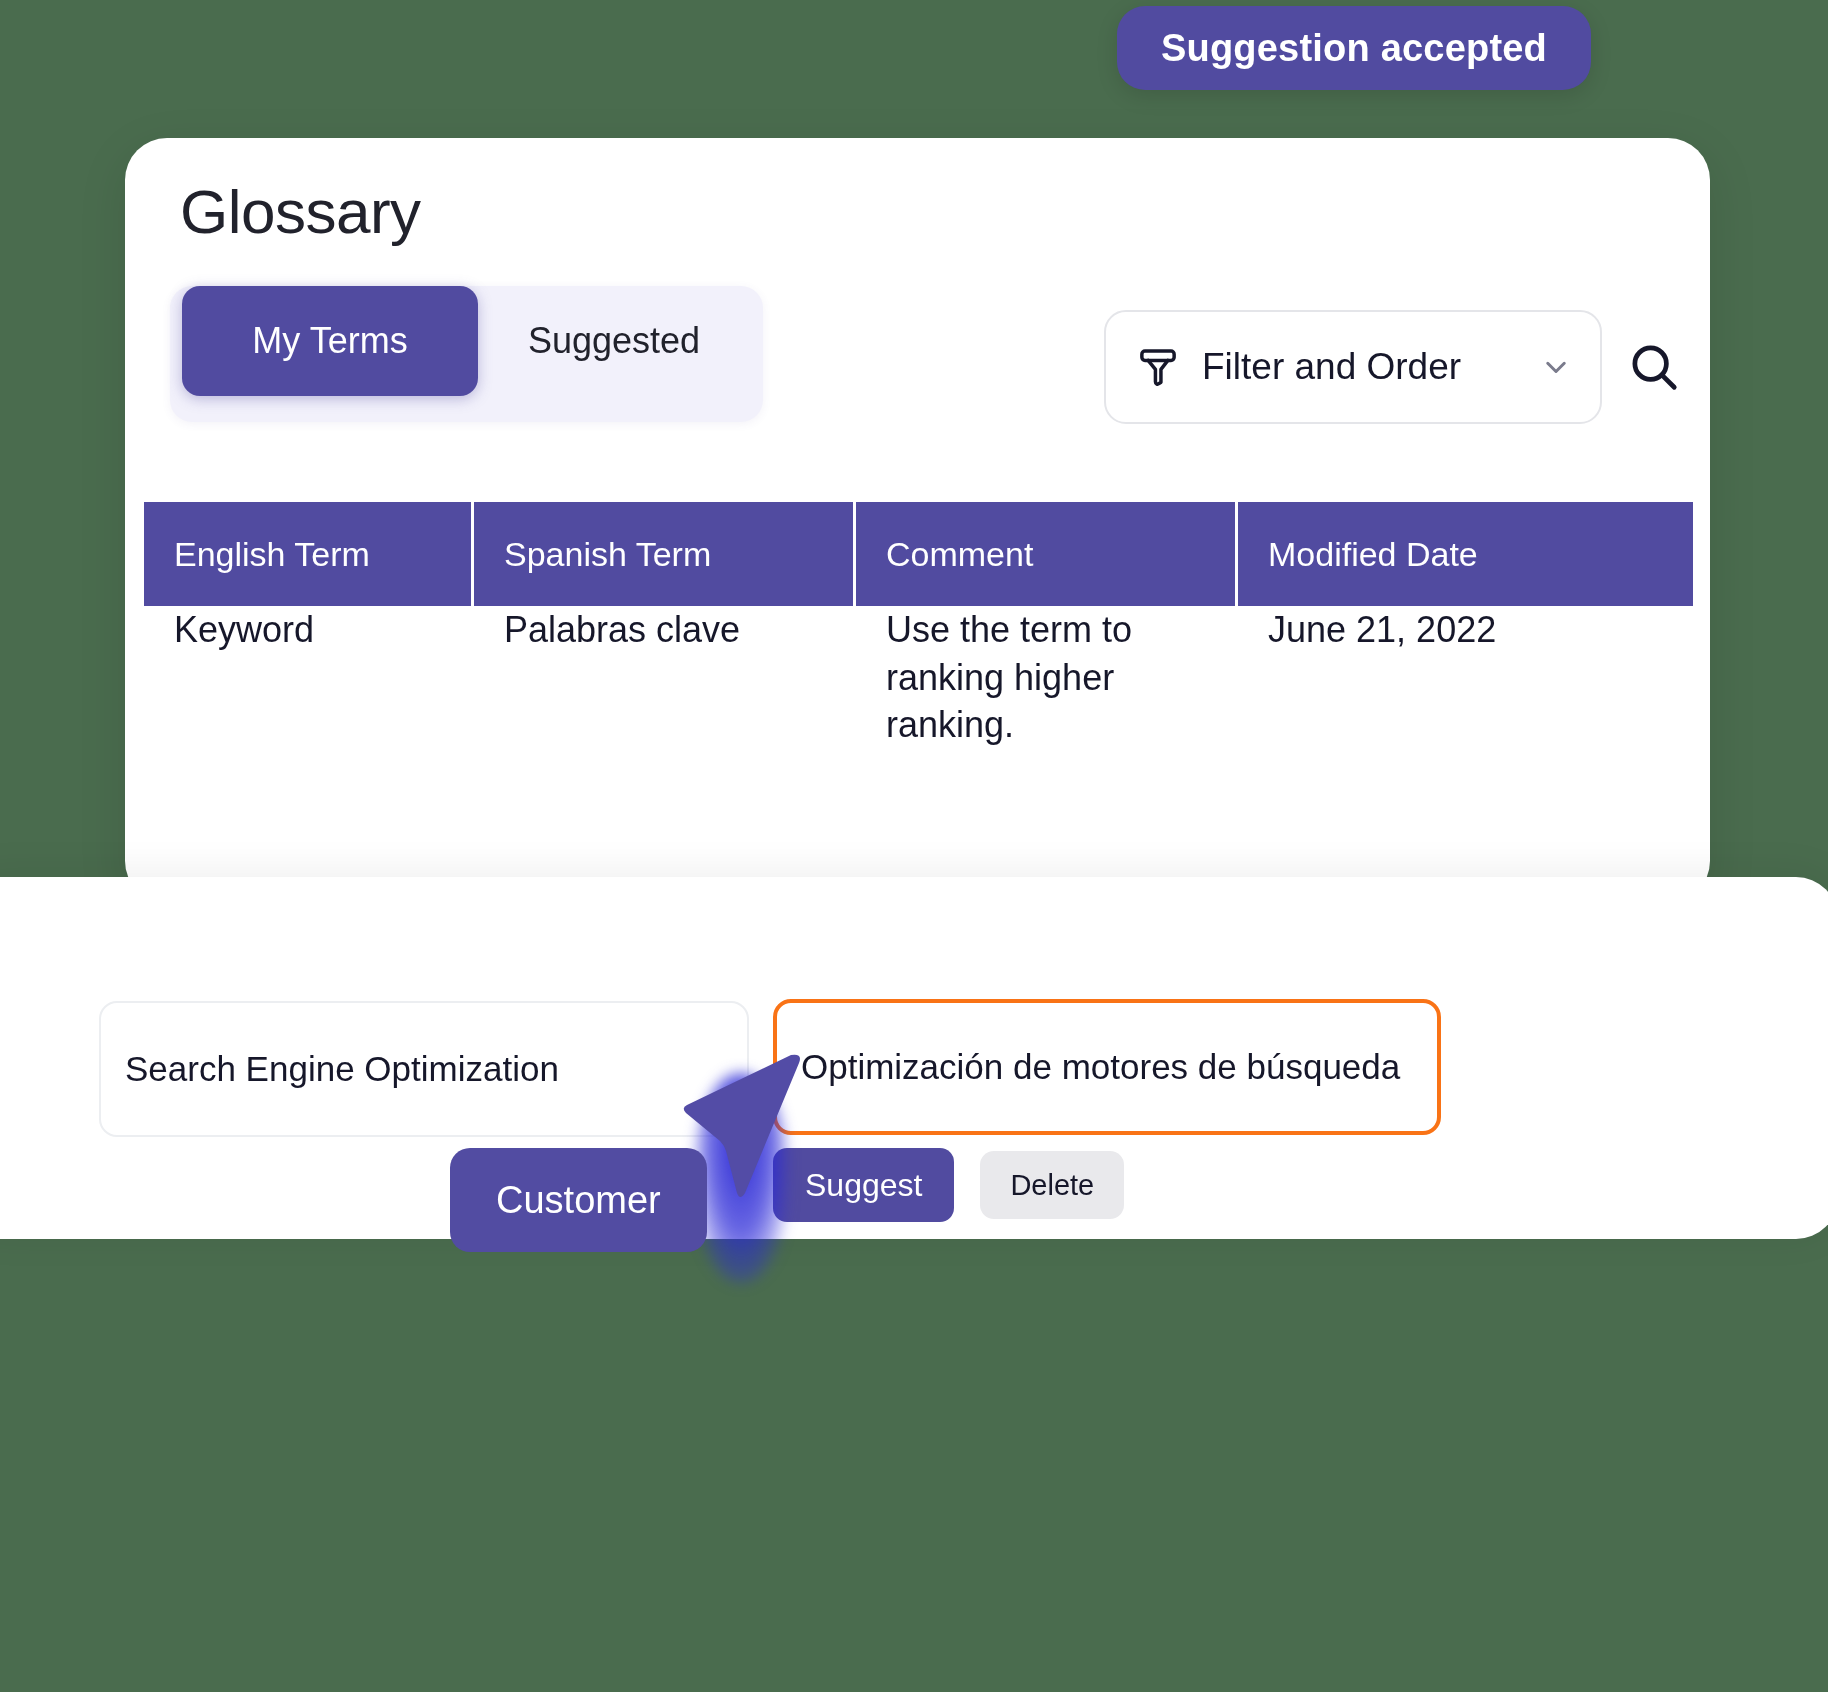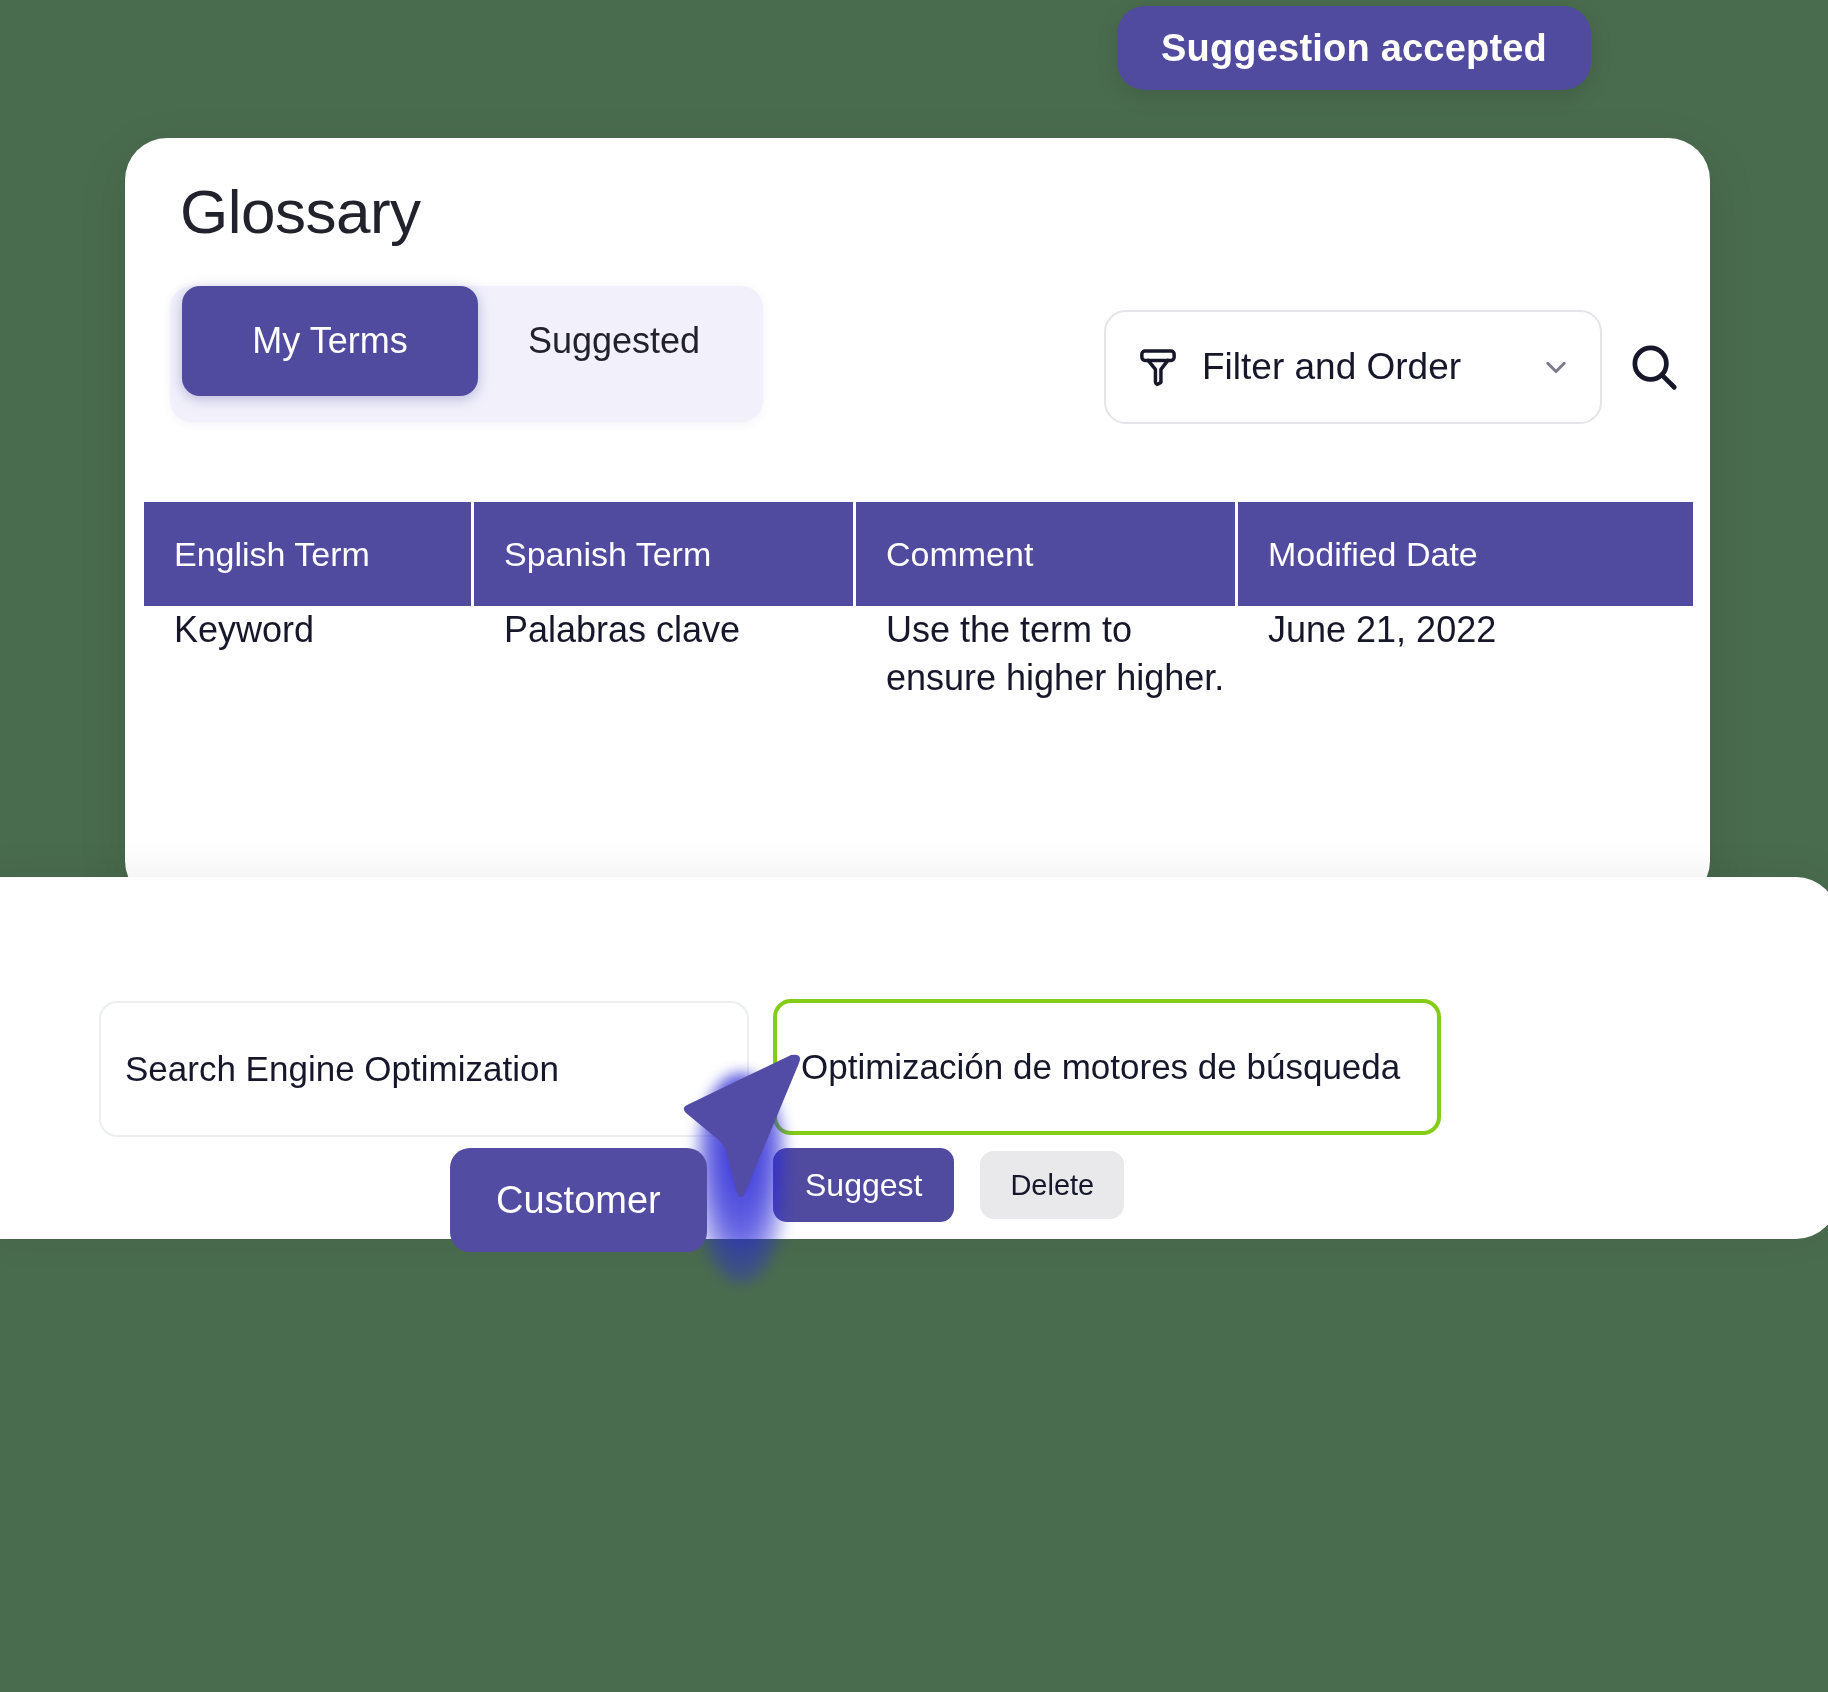--- a/index.html
+++ b/index.html
@@ -193,21 +193,21 @@
   .field-en {
     left: 99px;
     top: 1001px;
     width: 650px;
     border: 2px solid #eceef1;
   }
   .field-es {
     left: 773px;
     top: 999px;
     width: 668px;
-    border: 4px solid #84cc16;
+    border: 4px solid #f97316;
   }
 
   .btn-row {
     position: absolute;
     left: 773px;
     top: 1148px;
     display: flex;
     gap: 26px;
     align-items: center;
   }
@@ -311,21 +311,21 @@
   <div class="table">
     <div class="thead">
       <div class="th c1">English Term</div>
       <div class="th c2">Spanish Term</div>
       <div class="th c3">Comment</div>
       <div class="th c4">Modified Date</div>
     </div>
     <div class="tbody">
       <div class="td c1">Keyword</div>
       <div class="td c2">Palabras clave</div>
-      <div class="td c3">Use the term to ensure higher higher.</div>
+      <div class="td c3">Use the term to ranking higher ranking.</div>
       <div class="td c4">June 21, 2022</div>
     </div>
   </div>
 
 </div>
 
 <div class="editor-panel"></div>
 
 <div class="field field-en" title="English term">Search Engine Optimization</div>
 

